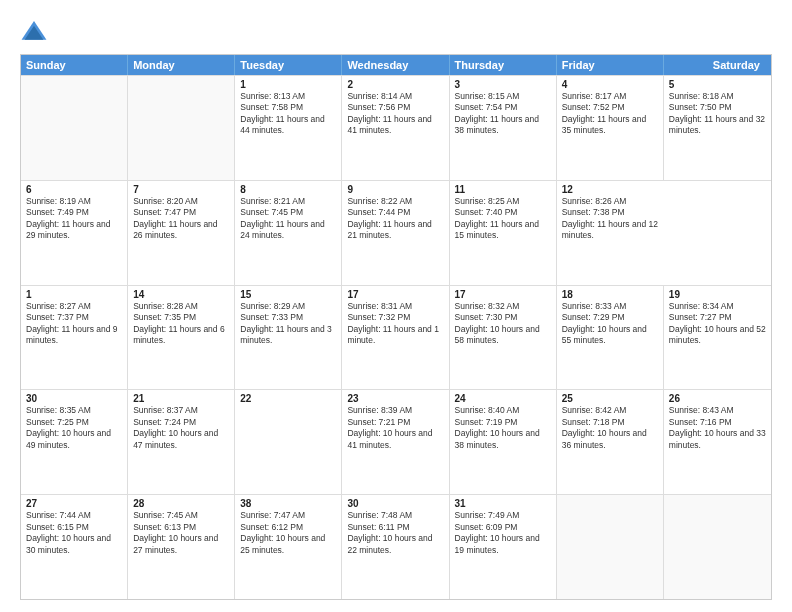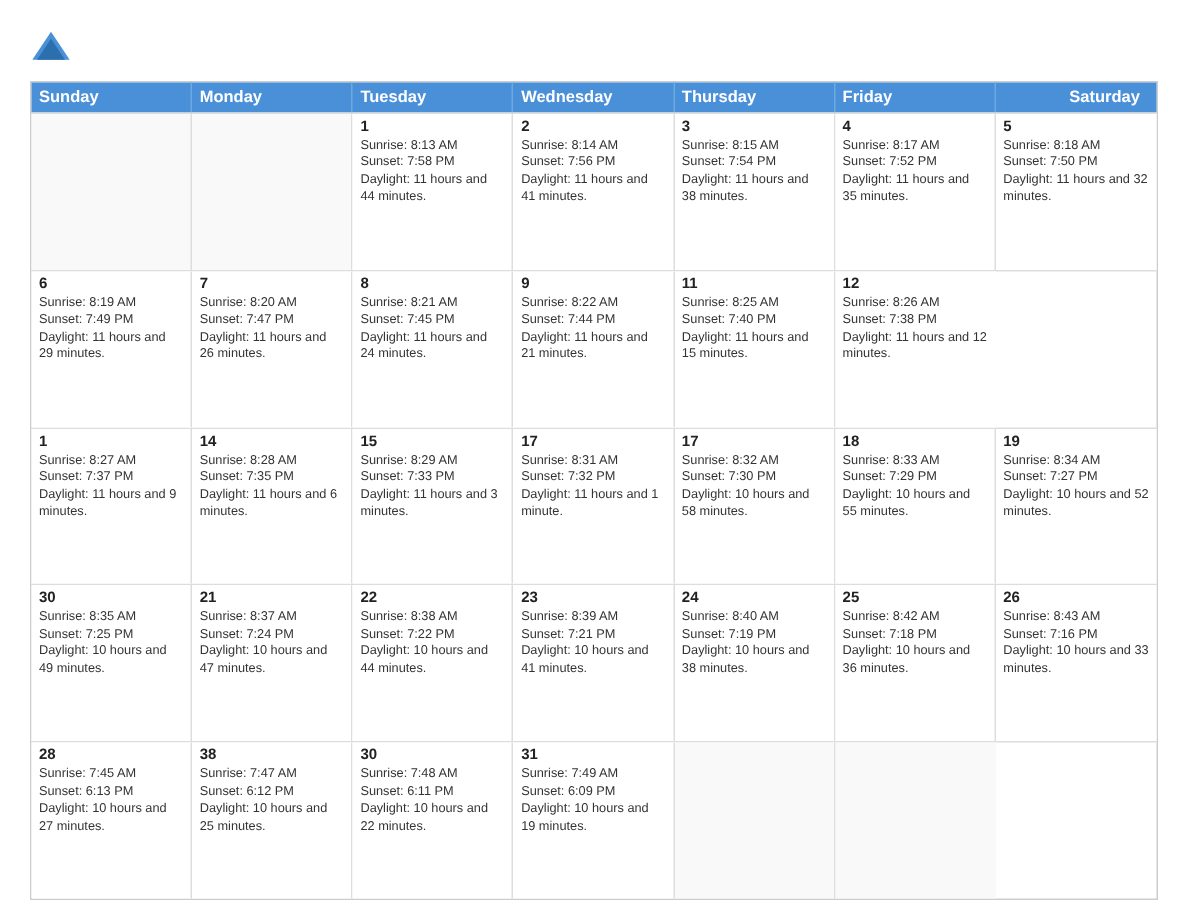--- a/index.html
+++ b/index.html
@@ -223,40 +223,43 @@
           <div class="cal-cell">
             <span class="day-num">30</span>
             <div class="cell-text">Sunrise: 8:35 AM<br>Sunset: 7:25 PM<br>Daylight: 10 hours and 49 minutes.</div>
           </div>
           <div class="cal-cell">
             <span class="day-num">21</span>
             <div class="cell-text">Sunrise: 8:37 AM<br>Sunset: 7:24 PM<br>Daylight: 10 hours and 47 minutes.</div>
           </div>
           <div class="cal-cell">
             <span class="day-num">22</span>
-            <div class="cell-text">Sunrise: 8:38 AM<br>Sunset: 7:22 PM<br>Daylight: 10 hours and 44 minutes.</div>
           </div>
           <div class="cal-cell">
             <span class="day-num">23</span>
             <div class="cell-text">Sunrise: 8:39 AM<br>Sunset: 7:21 PM<br>Daylight: 10 hours and 41 minutes.</div>
           </div>
           <div class="cal-cell">
             <span class="day-num">24</span>
             <div class="cell-text">Sunrise: 8:40 AM<br>Sunset: 7:19 PM<br>Daylight: 10 hours and 38 minutes.</div>
           </div>
           <div class="cal-cell">
             <span class="day-num">25</span>
             <div class="cell-text">Sunrise: 8:42 AM<br>Sunset: 7:18 PM<br>Daylight: 10 hours and 36 minutes.</div>
           </div>
           <div class="cal-cell">
             <span class="day-num">26</span>
             <div class="cell-text">Sunrise: 8:43 AM<br>Sunset: 7:16 PM<br>Daylight: 10 hours and 33 minutes.</div>
           </div>
         </div>
         <div class="cal-row">
+          <div class="cal-cell">
+            <span class="day-num">27</span>
+            <div class="cell-text">Sunrise: 7:44 AM<br>Sunset: 6:15 PM<br>Daylight: 10 hours and 30 minutes.</div>
+          </div>
           <div class="cal-cell">
             <span class="day-num">28</span>
             <div class="cell-text">Sunrise: 7:45 AM<br>Sunset: 6:13 PM<br>Daylight: 10 hours and 27 minutes.</div>
           </div>
           <div class="cal-cell">
             <span class="day-num">38</span>
             <div class="cell-text">Sunrise: 7:47 AM<br>Sunset: 6:12 PM<br>Daylight: 10 hours and 25 minutes.</div>
           </div>
           <div class="cal-cell">
             <span class="day-num">30</span>

